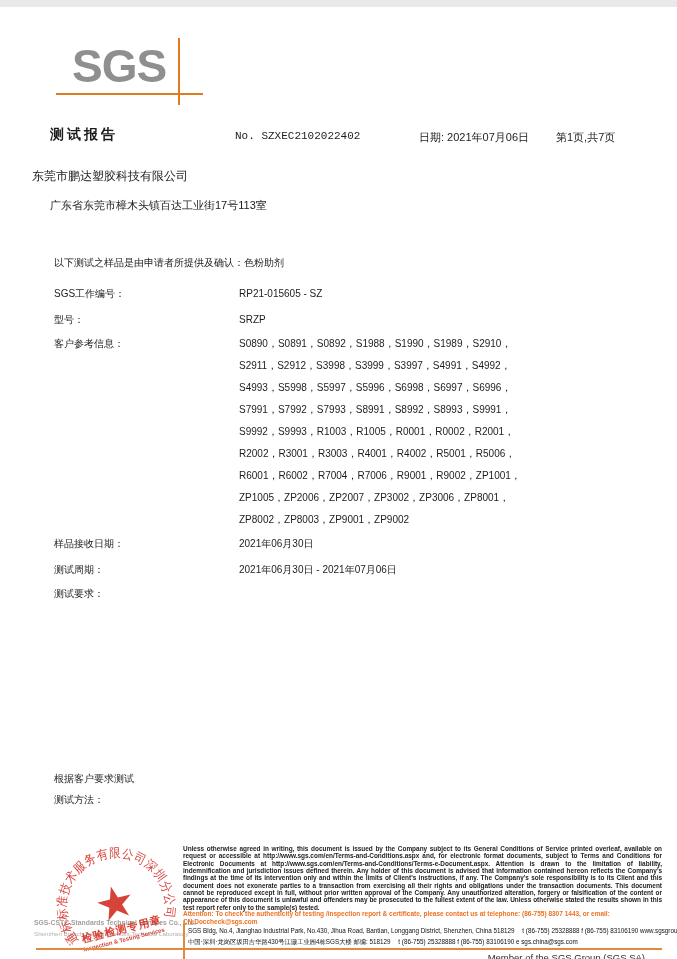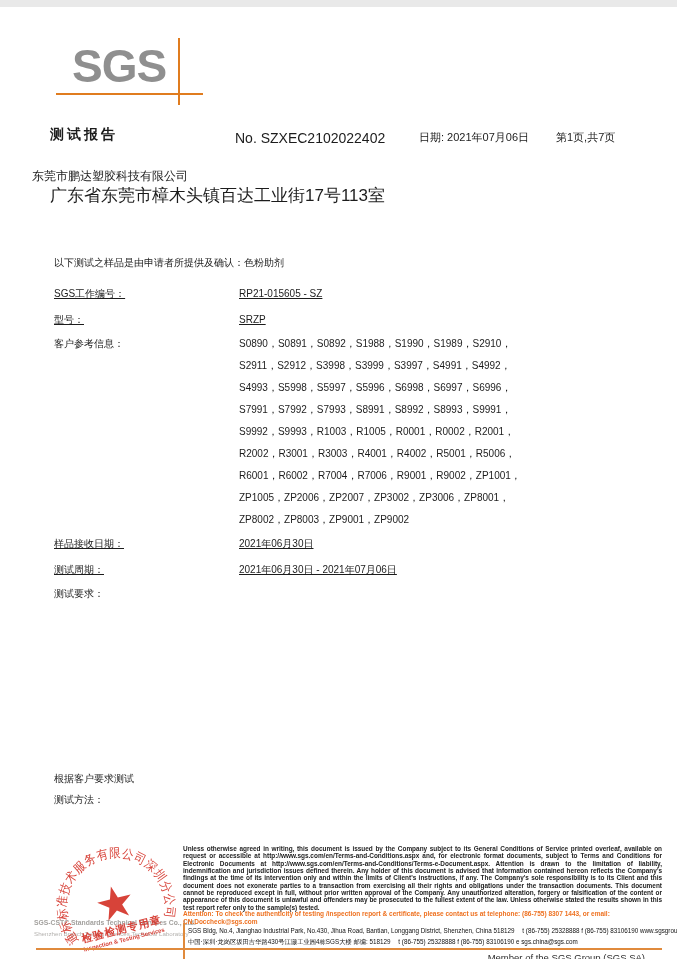--- a/index.html
+++ b/index.html
@@ -10,32 +10,32 @@
   }
   
   .logo-text{
     position:absolute;left:72px;top:36px;font-size:46px;font-weight:bold;
     color:#8f8f8f;letter-spacing:-1px;line-height:1;
   }
   .logo-hline{position:absolute;left:56px;top:86px;width:147px;height:2px;background:#e07c1f;}
   .logo-vline{position:absolute;left:178px;top:31px;width:2px;height:67px;background:#e07c1f;}
   
   .doc-title{position:absolute;left:50px;top:119px;font-size:14px;font-weight:bold;letter-spacing:3px;}
-  .report-no{position:absolute;left:235px;top:123px;font-size:14px;}
+  .report-no{position:absolute;left:235px;top:123px;font-size:11px;font-family:Liberation Mono, monospace;}
   .report-date{position:absolute;left:419px;top:123px;font-size:11px;}
   .page-info{position:absolute;left:556px;top:123px;font-size:11px;}
   .company-name{position:absolute;left:32px;top:161px;font-size:12px;}
-  .company-address{position:absolute;left:50px;top:177px;font-size:17px;}
+  .company-address{position:absolute;left:50px;top:191px;font-size:11px;}
   
   .main{position:absolute;left:54px;top:248px;width:586px;font-size:10px;}
   .sample-statement{line-height:16px;margin-bottom:10px;}
   .row{display:flex;align-items:flex-start;}
   .row .lbl{flex:0 0 185px;}
   .row .val{flex:1;}
-  .row.h26{line-height:26px;text-decoration:underline;}
+  .row.h26{line-height:26px;}
   .row.h21{line-height:21px;flex-direction:column;}
   .row.h27{line-height:27px;}
   .ref-line{line-height:22px;white-space:nowrap;}
   .row.lbl-top .lbl{line-height:22px;}
   .row.conclusion{margin-top:5px;}
   .row.conclusion .lbl{line-height:19px;padding-top:1px;}
   .row.conclusion .val{line-height:19px;}
   
   .legal{
     position:absolute;left:183px;top:838px;width:479px;

